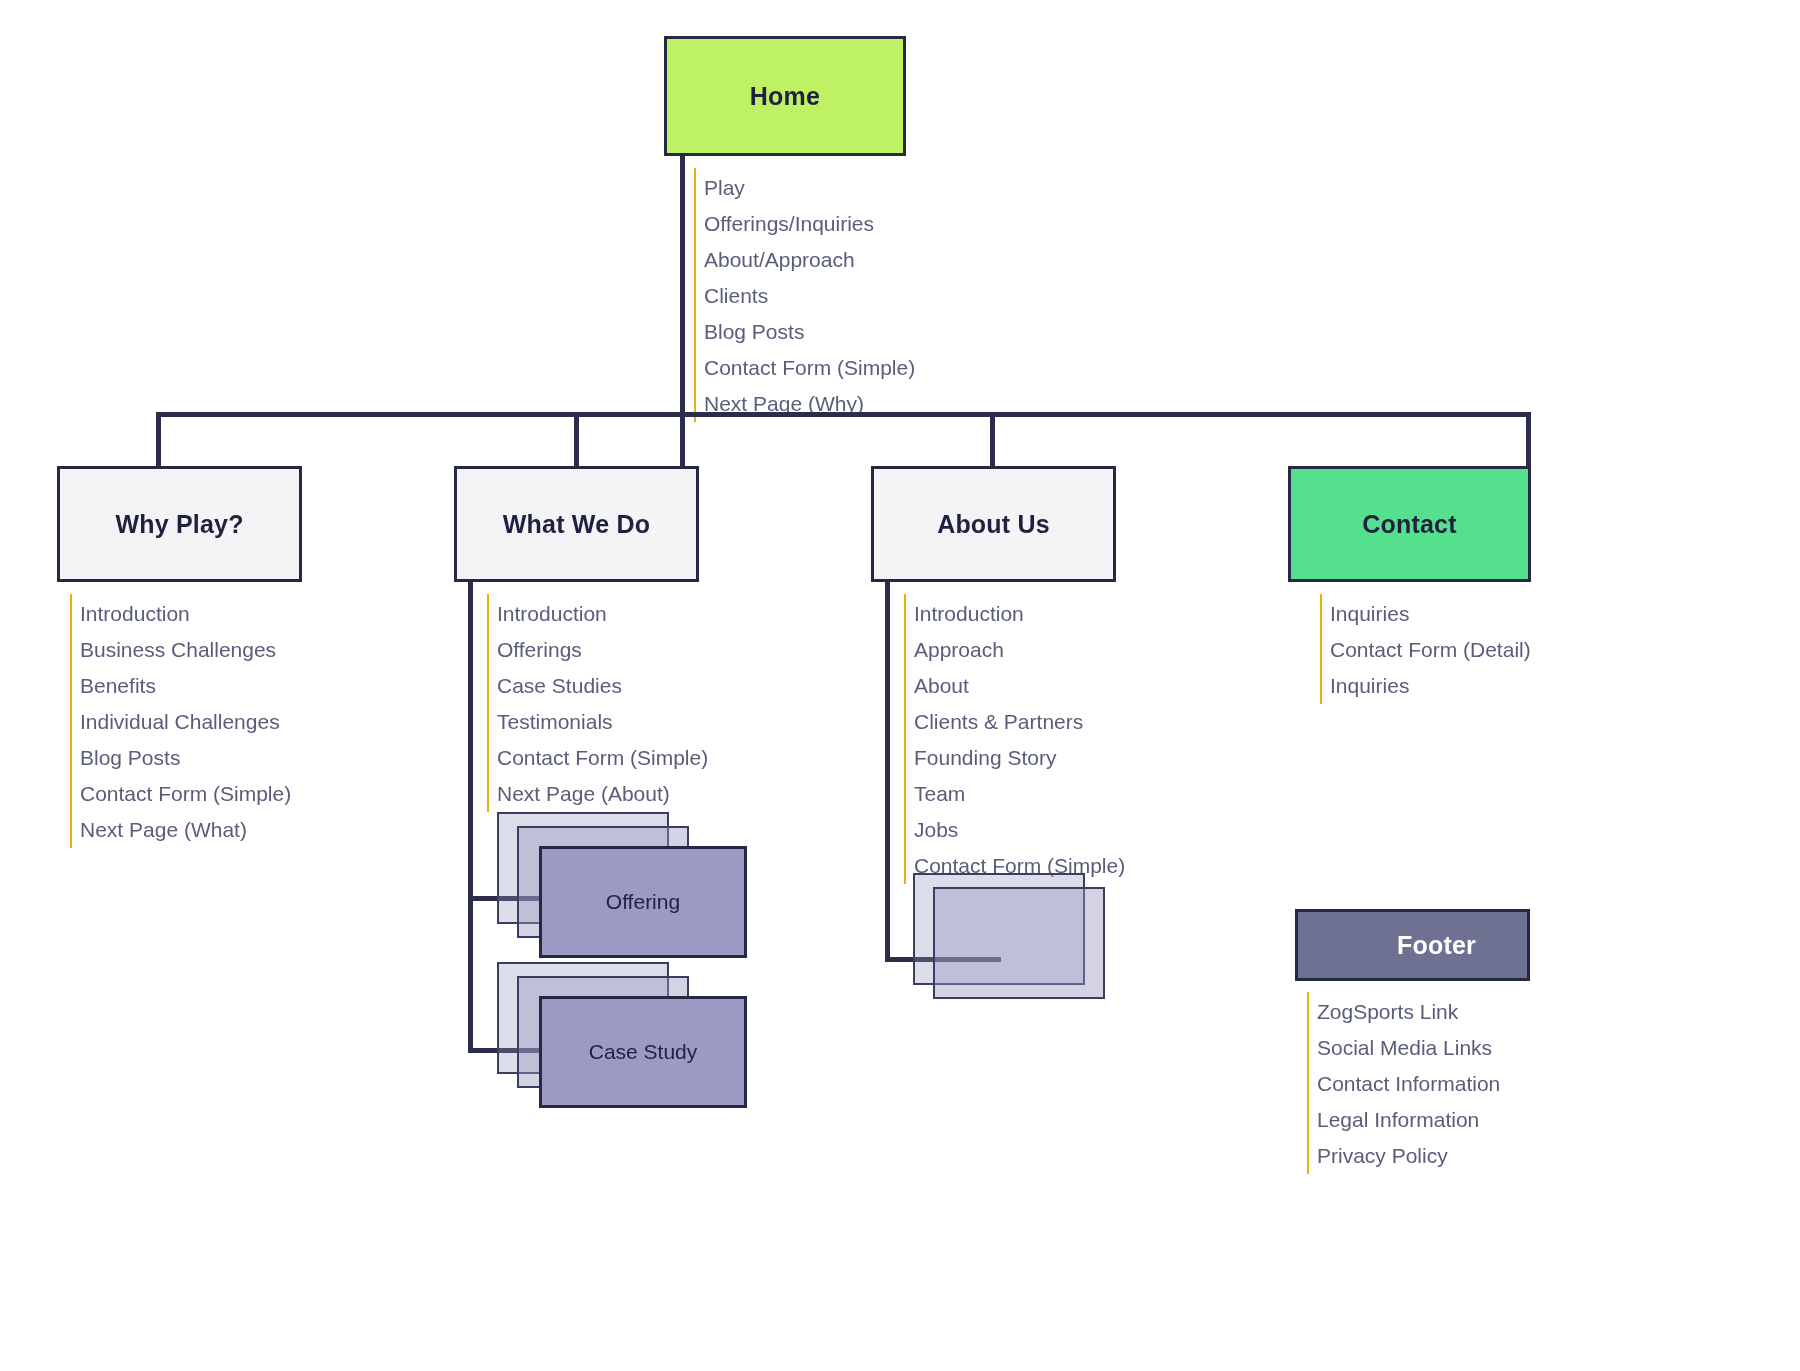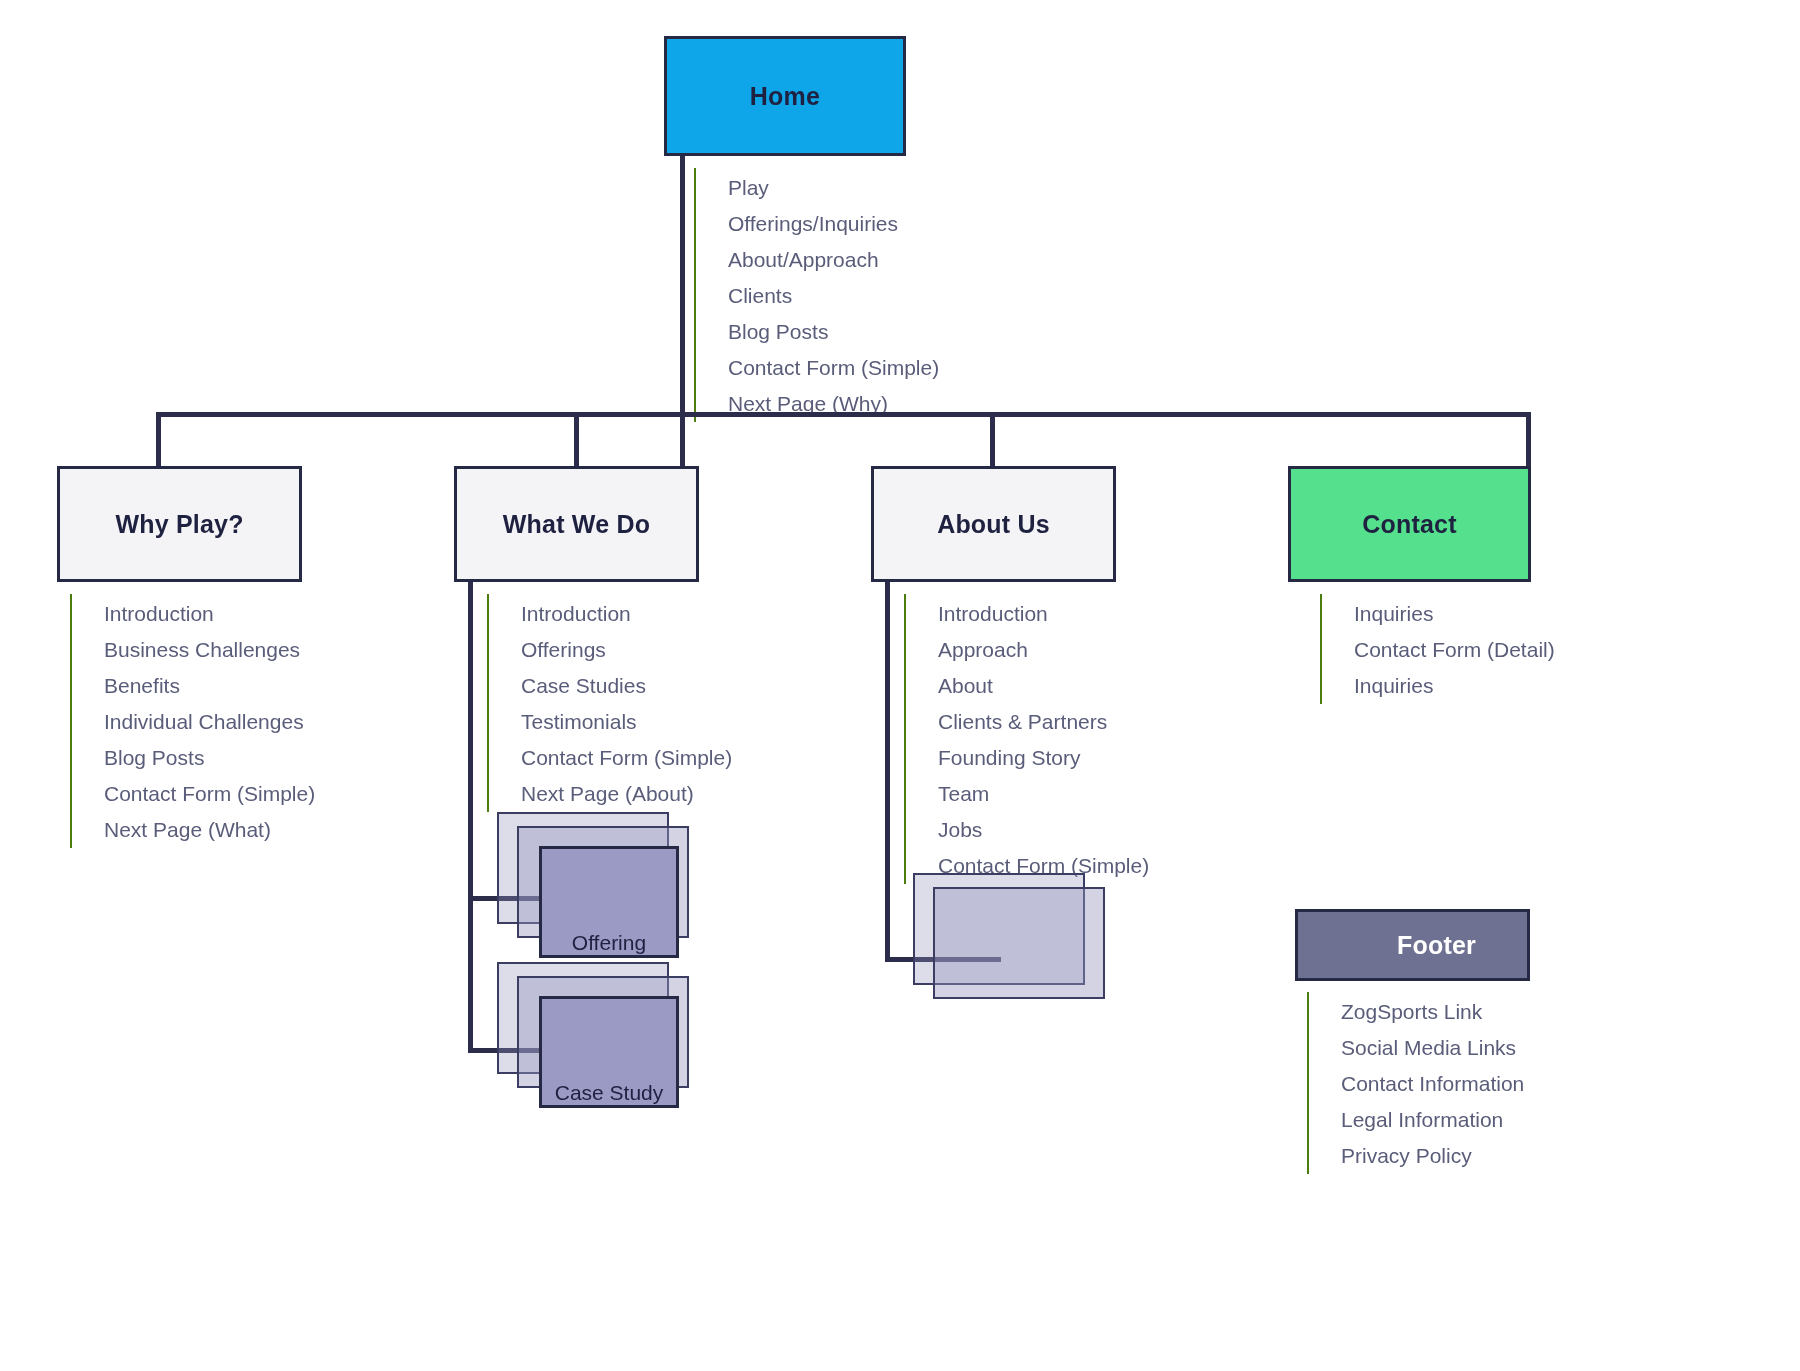--- a/index.html
+++ b/index.html
@@ -29,31 +29,31 @@
     align-items: center;
     justify-content: center;
     text-align: center;
   }
   .node-title {
     font-weight: bold;
     font-size: 25px;
     color: #1f2140;
     letter-spacing: 0.2px;
   }
-  .node.home      { background: #0ea5e9; }
+  .node.home      { background: #bef264; }
   .node.plain     { background: #f4f4f6; }
   .node.accent    { background: #55e08d; }
   .node.footer    { background: #6e7191; }
   .node.footer .node-title { color: #ffffff; margin-left: 48px; }
 
   
   .sublist {
     position: absolute;
-    border-left: 2px solid #4d7c0f;
-    padding-left: 32px;
+    border-left: 2px solid #eab308;
+    padding-left: 8px;
     padding-top: 2px;
   }
   .sublist li {
     list-style: none;
     font-size: 21px;
     line-height: 36px;
     color: #5a5d7a;
     white-space: nowrap;
   }
   .sublist ul { margin: 0; padding: 0; }
@@ -65,24 +65,24 @@
     height: 150px;
   }
   .stack .card {
     position: absolute;
     border: 2px solid #3b3d63;
     background: rgba(150,150,190,0.45);
   }
   .stack .card.c1 { left: 0;    top: 0;   width: 172px; height: 112px; background: rgba(150,150,190,0.32); }
   .stack .card.c2 { left: 20px; top: 14px; width: 172px; height: 112px; background: rgba(150,150,190,0.42); }
   .stack .card.c3 {
-    left: 42px; top: 34px; width: 140px; height: 112px;
+    left: 42px; top: 34px; width: 208px; height: 112px;
     background: #9a9ac4;
     border: 3px solid #262944;
-    display: flex; align-items: flex-end; justify-content: center;
+    display: flex; align-items: center; justify-content: center;
   }
   .card-label {
     font-size: 21px;
     color: #1f2140;
   }
 </style>
 </head>
 <body>
 
 <div id="canvas">

